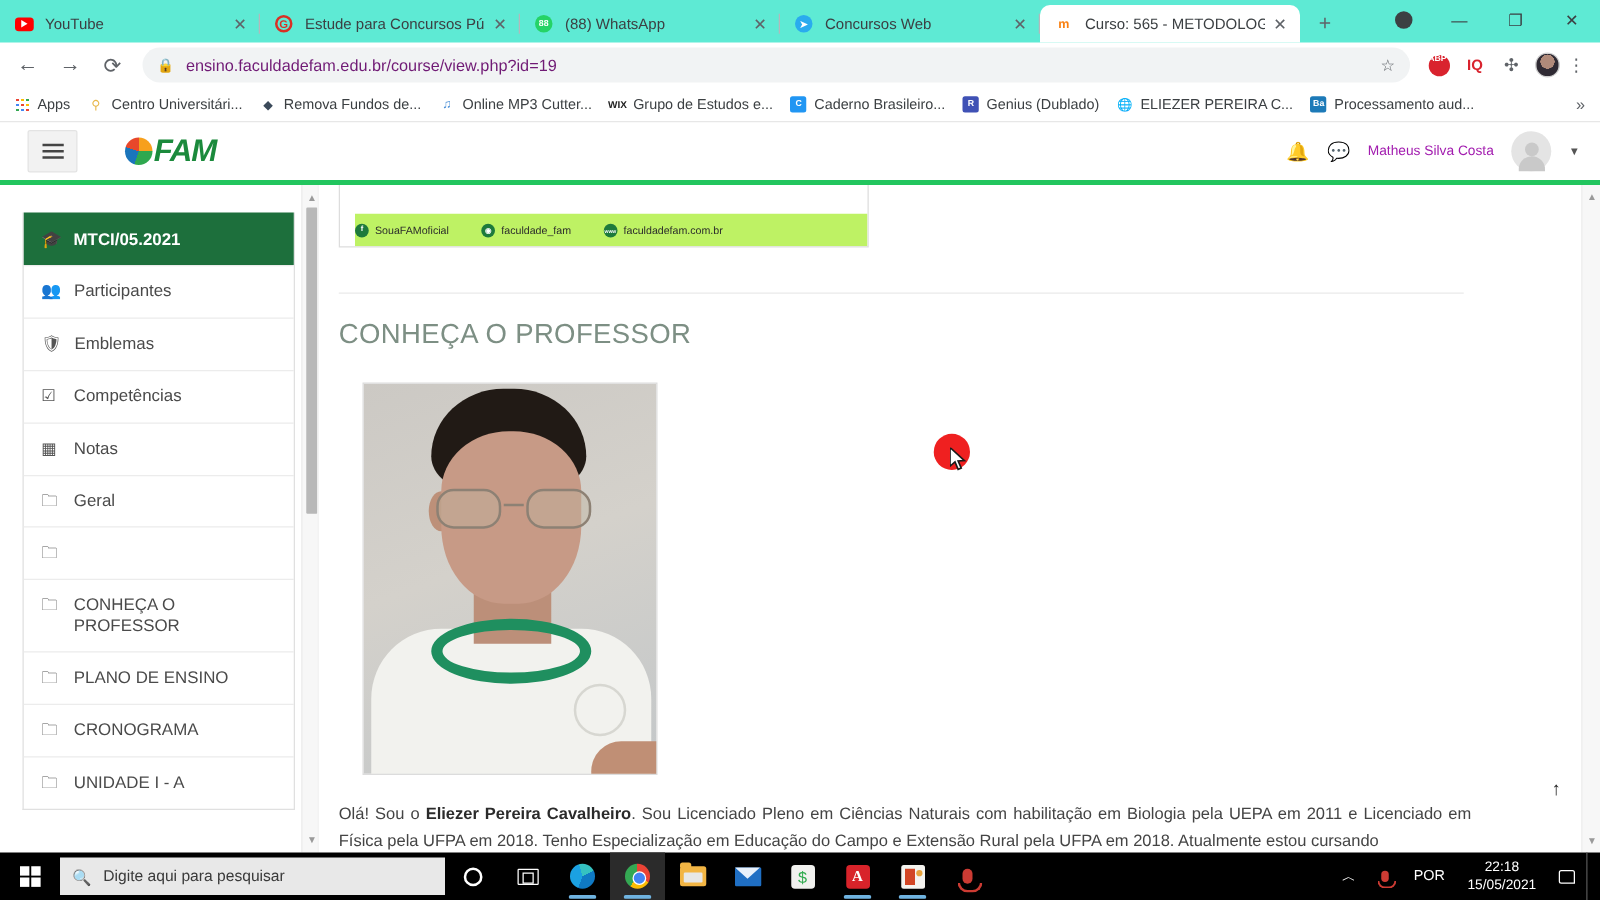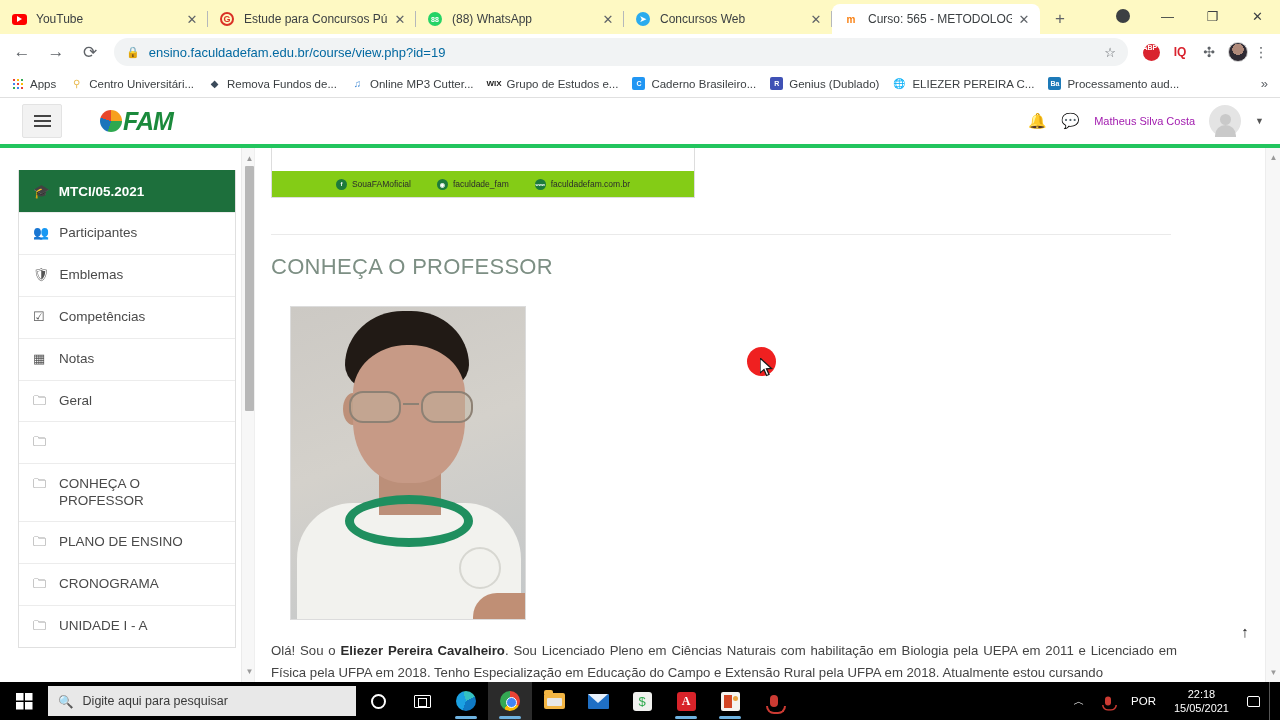--- a/index.html
+++ b/index.html
@@ -6,21 +6,21 @@
   html, body {
     width: 1280px; height: 720px;
     overflow: hidden;
     font-family: "Liberation Sans", sans-serif;
     background: #ffffff;
   }
   body { position: relative; }
 
   
   .tabstrip {
-    height: 34px; background: #fef9c3;
+    height: 34px; background: #5eead4;
     display: flex; align-items: flex-end;
     position: relative;
   }
   .tab {
     height: 30px; width: 208px;
     display: flex; align-items: center;
     padding: 0 8px 0 11px;
     font-size: 12px; color: #3c4043;
     position: relative;
     border-radius: 8px 8px 0 0;
@@ -94,21 +94,21 @@
   .navbtn {
     width:28px;height:28px;display:flex;align-items:center;justify-content:center;
     color:#5f6368;font-size:17px;margin-right:6px;
   }
   .omnibox {
     flex:1 1 auto; height:28px; background:#f1f3f4; border-radius:14px;
     display:flex; align-items:center; padding:0 12px; margin: 0 6px 0 4px;
     font-size:13px; color:#202124;
   }
   .lock { font-size:11px; margin-right:9px; color:#5f6368; }
-  .omnibox .url { color:#0369a1; font-size:13px; }
+  .omnibox .url { color:#701a75; font-size:13px; }
   .star { margin-left:auto; color:#5f6368; font-size:13px; }
   .ext {
     width:24px;height:24px;margin-left:5px;
     display:flex;align-items:center;justify-content:center;font-size:11px;
   }
   .ext-abp { background:#d9232e;color:#fff;border-radius:50%;
              width:17px;height:17px;font-size:7px;font-weight:bold;}
   .ext-iq { color:#d9232e; font-weight:bold; font-size:12px;}
   .ext-puzzle { color:#5f6368; font-size:14px; }
   .avatar-chip {
@@ -210,22 +210,22 @@
      background:#b8b8b8; border-radius:1px; }
 
   
   .content { flex:1 1 auto; position:relative; overflow:hidden; background:#fff;
              border-left:1px solid #efefef; }
   .banner {
     position:absolute; left:16px; top:-50px; width:424px; height:100px;
     border:1px solid #dddddd; background:#fff; overflow:hidden;
   }
   .banner-foot {
-    position:absolute; left:0; right:0; bottom:0; height:26px; background:#84cc16;
-    display:flex; align-items:center; justify-content:center; gap:26px;
+    position:absolute; left:12px; right:0; bottom:0; height:26px; background:#bef264;
+    display:flex; align-items:center; gap:26px;
     font-size:8.5px; color:#2b2b2b;
   }
   .bf-item { display:flex; align-items:center; gap:5px; }
   .bf-dot { width:11px;height:11px;border-radius:50%;background:#1d7a3c;color:#fff;
             font-size:6px;display:flex;align-items:center;justify-content:center;font-weight:bold;}
 
   .sect-title {
     position:absolute; left:16px; top:106px;
     font-size:22px; color:#7d8f84; font-weight:normal; letter-spacing:.3px;
   }

